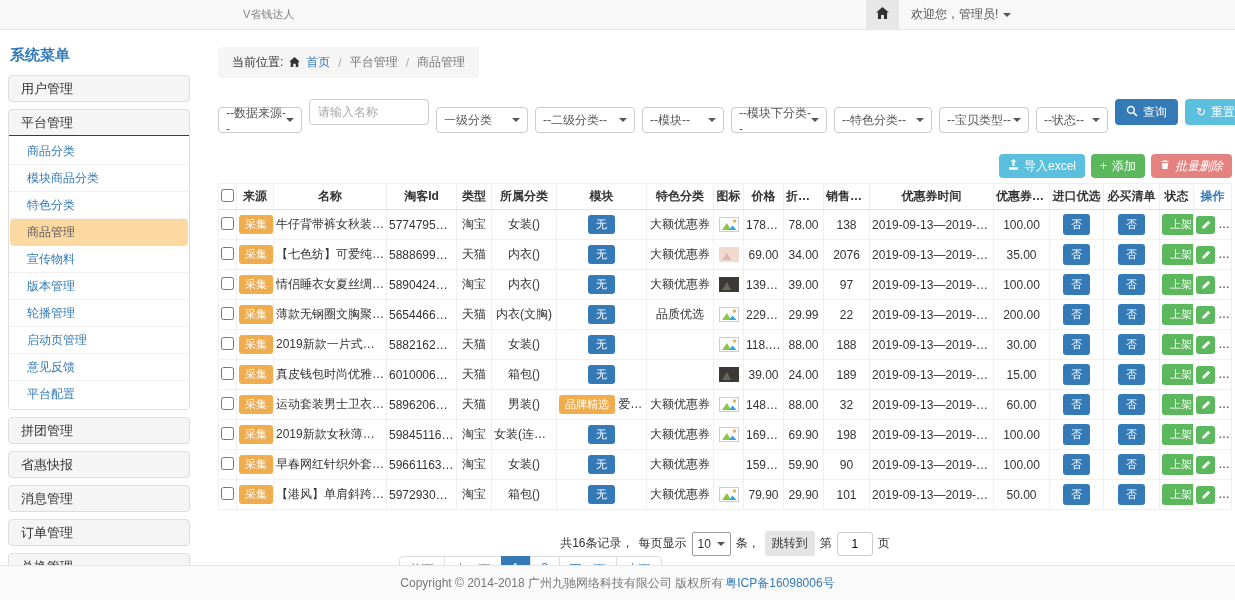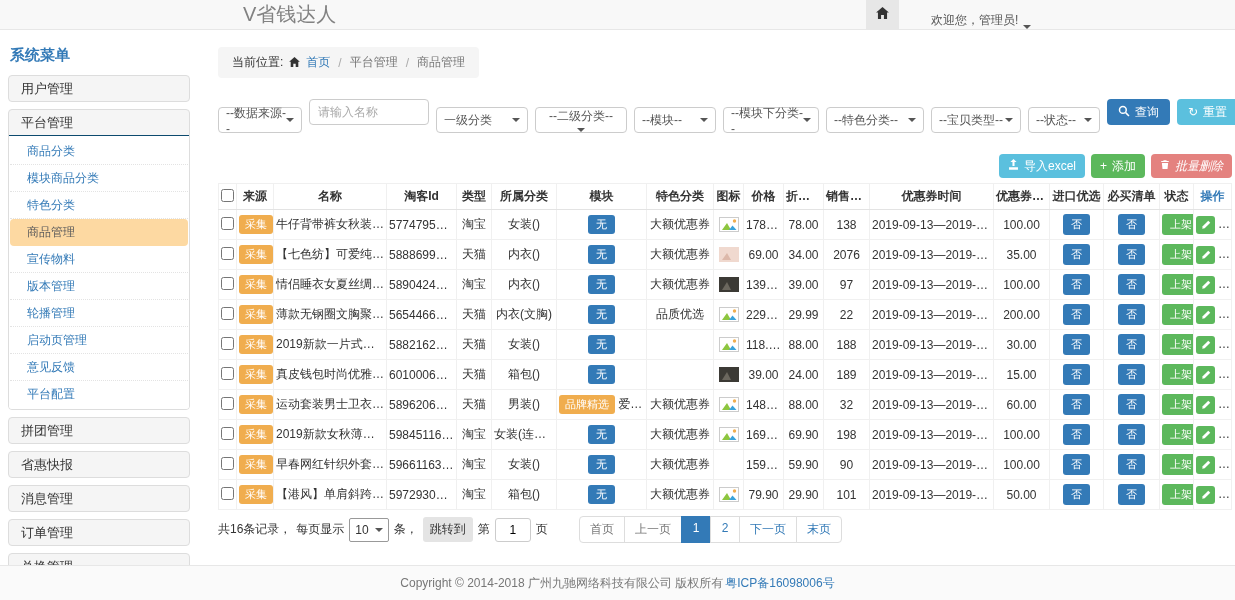--- a/index.html
+++ b/index.html
@@ -1,24 +1,24 @@
 <!DOCTYPE html>
 <html><head>
 <meta charset="utf-8">
 <style>
   * { box-sizing: border-box; margin: 0; padding: 0; }
   html,body { width:1235px; height:600px; overflow:hidden; }
   body { font-family:"Liberation Sans","DejaVu Sans",sans-serif; font-size:12px; color:#333; background:#fff; position:relative; }
 
   
   .navbar { height:30px; background:#f8f8f8; border-bottom:1px solid #e7e7e7; position:relative; display:flex; align-items:center; }
-  .navbar-title { margin-left:243px; color:#828282; font-size:20px; }
+  .navbar-title { margin-left:243px; color:#828282; font-size:11px; }
   .navbar-right { position:absolute; left:866px; top:0; height:100%; display:flex; align-items:stretch; }
   .home-btn { width:33px; background:#e7e7e7; display:flex; align-items:center; justify-content:center; cursor:pointer; }
-  .welcome { display:flex; align-items:flex-end; gap:5px; padding:0 32px; color:#555; cursor:pointer; }
+  .welcome { display:flex; align-items:center; gap:5px; padding:0 12px; color:#555; cursor:pointer; }
   .caret { display:inline-block; width:0; height:0; border-left:4px solid transparent; border-right:4px solid transparent; border-top:4px solid #555; }
 
   
   .layout { display:flex; align-items:flex-start; }
   .sidebar { width:182px; margin:8px 0 0 8px; flex:none; }
   .sidebar-title { color:#337ab7; font-weight:bold; font-size:15px; padding:8px 2px 10px; }
   .menu-group { border:1px solid #ddd; border-radius:4px; margin-bottom:7px; overflow:hidden; background:#f5f5f5; }
   .group-header { padding:6px 12px; font-size:13px; color:#333; cursor:pointer; line-height:13px; }
   .submenu { background:#fff; border-top:1px solid #0c4a6e; padding:2px 0; }
   .submenu-item { margin:0 1px; padding:6px 12px 6px 17px; color:#337ab7; border-bottom:1px dotted #e3e3e3; cursor:pointer; line-height:14px; }
@@ -58,21 +58,21 @@
   .badge-orange { display:inline-block; background:#f0ad4e; color:#fff; border-radius:3px; padding:2px 6px; font-size:11px; }
   .badge-navy { display:inline-block; background:#337ab7; color:#fff; border-radius:3px; padding:2px 8px; font-size:11px; }
   .mini-btn { display:inline-block; background:#337ab7; color:#fff; border-radius:3px; padding:3px 8px; font-size:11px; cursor:pointer; border:none; font-family:inherit; }
   .mini-btn.green { background:#5cb85c; }
   .icon-btn { display:inline-flex; align-items:center; justify-content:center; width:19px; height:18px; border-radius:3px; border:none; cursor:pointer; vertical-align:middle; }
   .icon-btn.edit { background:#5cb85c; margin-right:3px; }
   .icon-btn.del { background:#d9534f; }
   .thumb { display:inline-block; vertical-align:middle; }
 
   
-  .pager-row { display:flex; justify-content:space-between; align-items:center; margin-top:6px; }
+  .pager-row { display:flex; justify-content:space-between; align-items:center; margin-top:21px;flex-direction:column; }
   .pager-left { display:flex; align-items:center; gap:5px; color:#333; }
   .pp-select { height:24px; border:1px solid #999; border-radius:2px; background:#fff; display:inline-flex; align-items:center; gap:6px; padding:0 5px; cursor:pointer; }
   .jump-chip { background:#e4e4e4; border-radius:3px; padding:4px 7px; color:#333; cursor:pointer; }
   .jump-input { width:36px; height:24px; border:1px solid #ccc; border-radius:3px; text-align:center; font-family:inherit; font-size:12px; }
   .pg { display:flex; margin-right:390px; }
   .pg-item { min-width:30px; padding:4px 10px; border:1px solid #ddd; background:#fff; color:#337ab7; text-align:center; margin-left:-1px; cursor:pointer; }
   .pg-item:first-child { border-radius:4px 0 0 4px; margin-left:0; }
   .pg-item:last-child { border-radius:0 4px 4px 0; }
   .pg-item.disabled { color:#777; cursor:default; }
   .pg-item.active { background:#337ab7; border-color:#337ab7; color:#fff; }
@@ -165,21 +165,21 @@
 
       <div class="f-select" style="width: 84px;">
           <span>--数据来源--</span>
           <span class="caret"></span>
         </div>
         <input class="f-input" placeholder="请输入名称" style="width: 120px;">
         <div class="f-select" style="width: 92px;">
           <span>一级分类</span>
           <span class="caret"></span>
         </div>
-        <div class="f-select" style="width: 92px; flex-direction: column;">
+        <div class="f-select" style="width: 100px;">
           <span>--二级分类--</span>
           <span class="caret"></span>
         </div>
         <div class="f-select" style="width: 82px;">
           <span>--模块--</span>
           <span class="caret"></span>
         </div>
         <div class="f-select" style="width: 96px;">
           <span>--模块下分类--</span>
           <span class="caret"></span>

